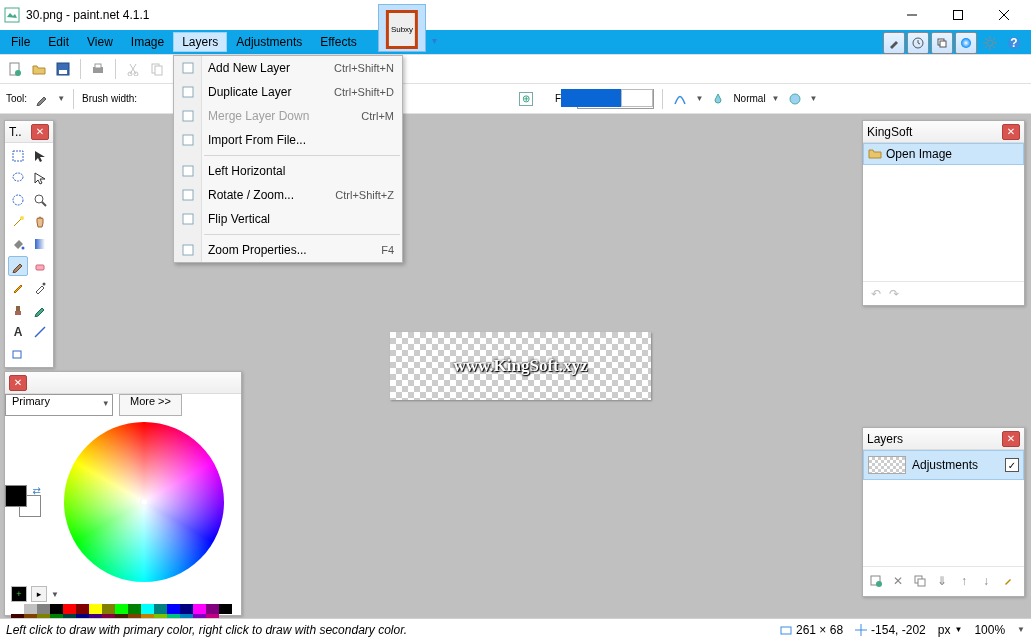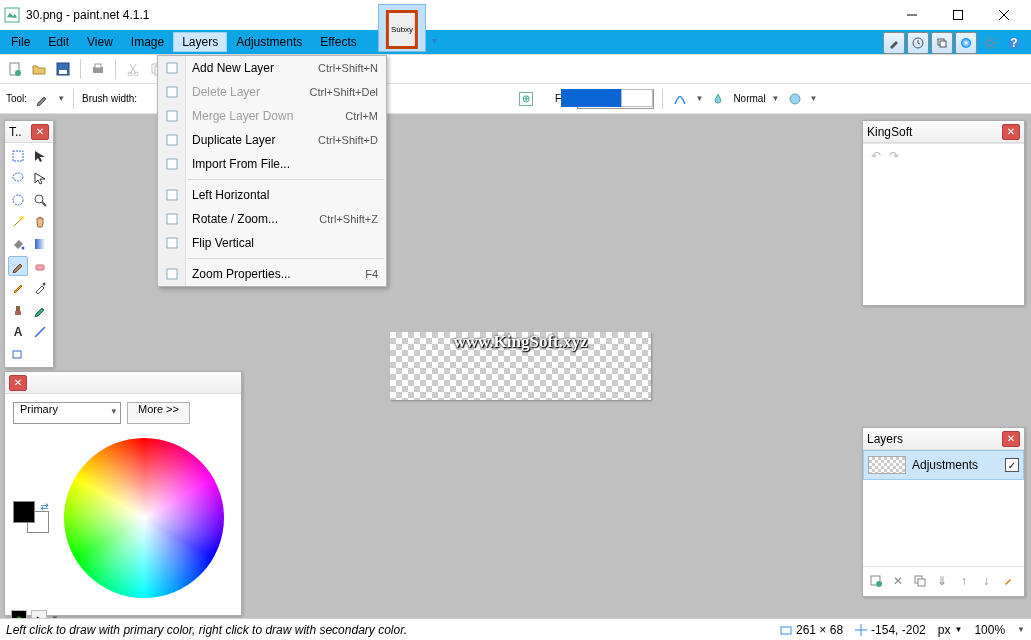--- a/index.html
+++ b/index.html
@@ -24,42 +24,42 @@
 .rqbtn.help{border:none;background:none}
 .toolbar1{height:30px;border-top:1px solid #e0e0e0;border-bottom:1px solid #e0e0e0;display:flex;align-items:center;padding:0 6px;gap:6px;background:#fff}
 .tbtn{width:18px;height:18px;display:flex;align-items:center;justify-content:center}
 .sep{width:1px;height:20px;background:#d0d0d0;margin:0 2px}
 .toolbar2{height:30px;border-bottom:1px solid #e0e0e0;display:flex;align-items:center;padding:0 6px;gap:6px;background:#fff}
 .label{font-size:10px}
 .fillselect{height:20px;border:1px solid #999;padding:0 18px 0 4px;background:#fff;position:relative;display:inline-block;line-height:18px;font-size:11px}
 .fillselect:after{content:"▾";position:absolute;right:4px;top:1px;font-size:9px;color:#555}
 .workspace{position:absolute;top:114px;left:0;right:0;bottom:22px;background:#c0c0c0}
 .canvas{position:absolute;left:390px;top:218px;width:261px;height:68px;background:#fff;box-shadow:1px 1px 2px rgba(0,0,0,.3)}
-.checker{width:100%;height:100%;background:repeating-conic-gradient(#ccc 0 25%,#fff 0 50%) 0 0/12px 12px;display:flex;justify-content:center}
+.checker{width:100%;height:100%;background:repeating-conic-gradient(#ccc 0 25%,#fff 0 50%) 0 0/12px 12px;display:flex;align-items:center;justify-content:center}
 .watermark{color:#fff;text-shadow:0 0 3px #000,1px 1px 1px #000;font-size:17px;font-weight:bold;font-family:Georgia,serif}
-.dropdown{position:absolute;top:55px;left:157px;width:230px;background:#f7f7f7;border:1px solid #b5b5b5;box-shadow:2px 2px 4px rgba(0,0,0,.25);z-index:100}
+.dropdown{position:absolute;top:55px;left:173px;width:230px;background:#f7f7f7;border:1px solid #b5b5b5;box-shadow:2px 2px 4px rgba(0,0,0,.25);z-index:100}
 .ddleft{position:absolute;left:0;top:0;bottom:0;width:28px;background:#f0f0f0;border-right:1px solid #e0e0e0}
 .dditem{height:24px;display:flex;align-items:center;padding:0 8px 0 34px;position:relative;font-size:12px}
 .dditem .ddicon{position:absolute;left:6px;width:16px;height:16px;display:flex;align-items:center;justify-content:center}
 .dditem .shortcut{margin-left:auto;color:#555;font-size:11px}
 .dditem.disabled{color:#a0a0a0}
 .ddsep{height:1px;margin:3px 2px 3px 30px;background:#d6d6d6}
 
 .panel{position:absolute;background:#fff;border:1px solid #aeaeae;box-shadow:1px 1px 3px rgba(0,0,0,.2)}
 .panel-hdr{height:22px;display:flex;align-items:center;padding:0 4px;background:linear-gradient(#fcfcfc,#efefef);border-bottom:1px solid #dcdcdc}
 .panel-hdr .title{flex:1;font-size:12px}
 .closebtn{width:18px;height:16px;background:#d9534f;border:1px solid #b0403d;border-radius:2px;display:flex;align-items:center;justify-content:center;color:#fff;font-size:10px;line-height:1}
 
 .toolspanel{top:120px;left:4px;width:50px}
 .toolgrid{display:grid;grid-template-columns:1fr 1fr;gap:2px;padding:3px}
 .toolcell{width:20px;height:20px;display:flex;align-items:center;justify-content:center;border-radius:2px}
 .toolcell.sel{background:#cbe5fb;border:1px solid #8dbde5}
 
 .colorspanel{top:371px;left:4px;width:238px;height:245px}
-.cp-row{display:flex;align-items:center;gap:6px;padding:8px}
+.cp-row{display:flex;align-items:center;gap:6px;padding:0}
 .cp-select{height:22px;border:1px solid #999;padding:0 18px 0 6px;background:#fff;font-size:11px;position:relative;width:108px}
 .cp-select:after{content:"▾";position:absolute;right:4px;top:3px;font-size:9px;color:#555}
 .cp-more{height:22px;border:1px solid #b0b0b0;padding:0 10px;background:#f7f7f7;font-size:11px}
 .wheel{width:160px;height:160px;border-radius:50%;margin:6px auto 4px;background:conic-gradient(red,magenta,blue,cyan,lime,yellow,red);position:relative}
 .wheel:after{content:"";position:absolute;inset:0;border-radius:50%;background:radial-gradient(circle,#fff 0%,rgba(255,255,255,0)70%)}
 .wheel-mark{position:absolute;left:50%;top:50%;width:8px;height:8px;margin:-4px;border:1px solid #000;border-radius:50%;background:#fff}
 .palette{display:flex;flex-wrap:wrap;padding:2px 6px}
 .palette div{width:13px;height:10px}
 .smallbtns{display:flex;gap:4px;padding:0 6px;align-items:center}
 .sbtn{width:16px;height:16px;border:1px solid #bbb;background:#f3f3f3;display:flex;align-items:center;justify-content:center;font-size:9px}
@@ -291,46 +291,37 @@
   <div class="ddleft"></div>
 <div class="dditem">
       <span class="ddicon">
         <svg width="14" height="14">
           <rect x="2" y="2" width="10" height="10" fill="#fff" stroke="#8ab"></rect>
         </svg>
       </span>
       <span>Add New Layer</span>
       <span class="shortcut">Ctrl+Shift+N</span>
     </div>
-    <div class="dditem disabled">
-      <span class="ddicon">
-        <svg width="14" height="14">
-          <rect x="2" y="2" width="10" height="10" fill="#fff" stroke="#8ab"></rect>
-        </svg>
-      </span>
-      <span>Delete Layer</span>
-      <span class="shortcut">Ctrl+Shift+Del</span>
+    <div class="dditem">
+      <span class="ddicon">
+        <svg width="14" height="14">
+          <rect x="2" y="2" width="10" height="10" fill="#fff" stroke="#8ab"></rect>
+        </svg>
+      </span>
+      <span>Duplicate Layer</span>
+      <span class="shortcut">Ctrl+Shift+D</span>
     </div>
     <div class="dditem disabled">
       <span class="ddicon">
         <svg width="14" height="14">
           <rect x="2" y="2" width="10" height="10" fill="#fff" stroke="#8ab"></rect>
         </svg>
       </span>
       <span>Merge Layer Down</span>
       <span class="shortcut">Ctrl+M</span>
-    </div>
-    <div class="dditem">
-      <span class="ddicon">
-        <svg width="14" height="14">
-          <rect x="2" y="2" width="10" height="10" fill="#fff" stroke="#8ab"></rect>
-        </svg>
-      </span>
-      <span>Duplicate Layer</span>
-      <span class="shortcut">Ctrl+Shift+D</span>
     </div>
     <div class="dditem">
       <span class="ddicon">
         <svg width="14" height="14">
           <rect x="2" y="2" width="10" height="10" fill="#fff" stroke="#8ab"></rect>
         </svg>
       </span>
       <span>Import From File...</span>
     </div>
     <div class="ddsep"></div>
@@ -546,20 +537,28 @@
       <div style="background: rgb(128, 0, 192);"></div>
       <div style="background: rgb(192, 0, 128);"></div>
     </div>
 </div>
 
 <div class="panel historypanel">
   <div class="panel-hdr">
     <span class="title">KingSoft</span>
     <span class="closebtn">✕</span>
   </div>
+  <div class="historylist">
+    <div class="historyitem">
+      <span><svg width="14" height="14">
+            <path d="M1 4h4l1 2h7v6H1z" fill="#e8c46a" stroke="#b08a30"></path>
+          </svg></span>
+      <span>Open Image</span>
+    </div>
+  </div>
   <div class="historynav">
     <span style="color:#bbb">↶</span>
     <span style="color:#bbb">↷</span>
   </div>
 </div>
 
 <div class="panel layerspanel">
   <div class="panel-hdr">
     <span class="title">Layers</span>
     <span class="closebtn">✕</span>

